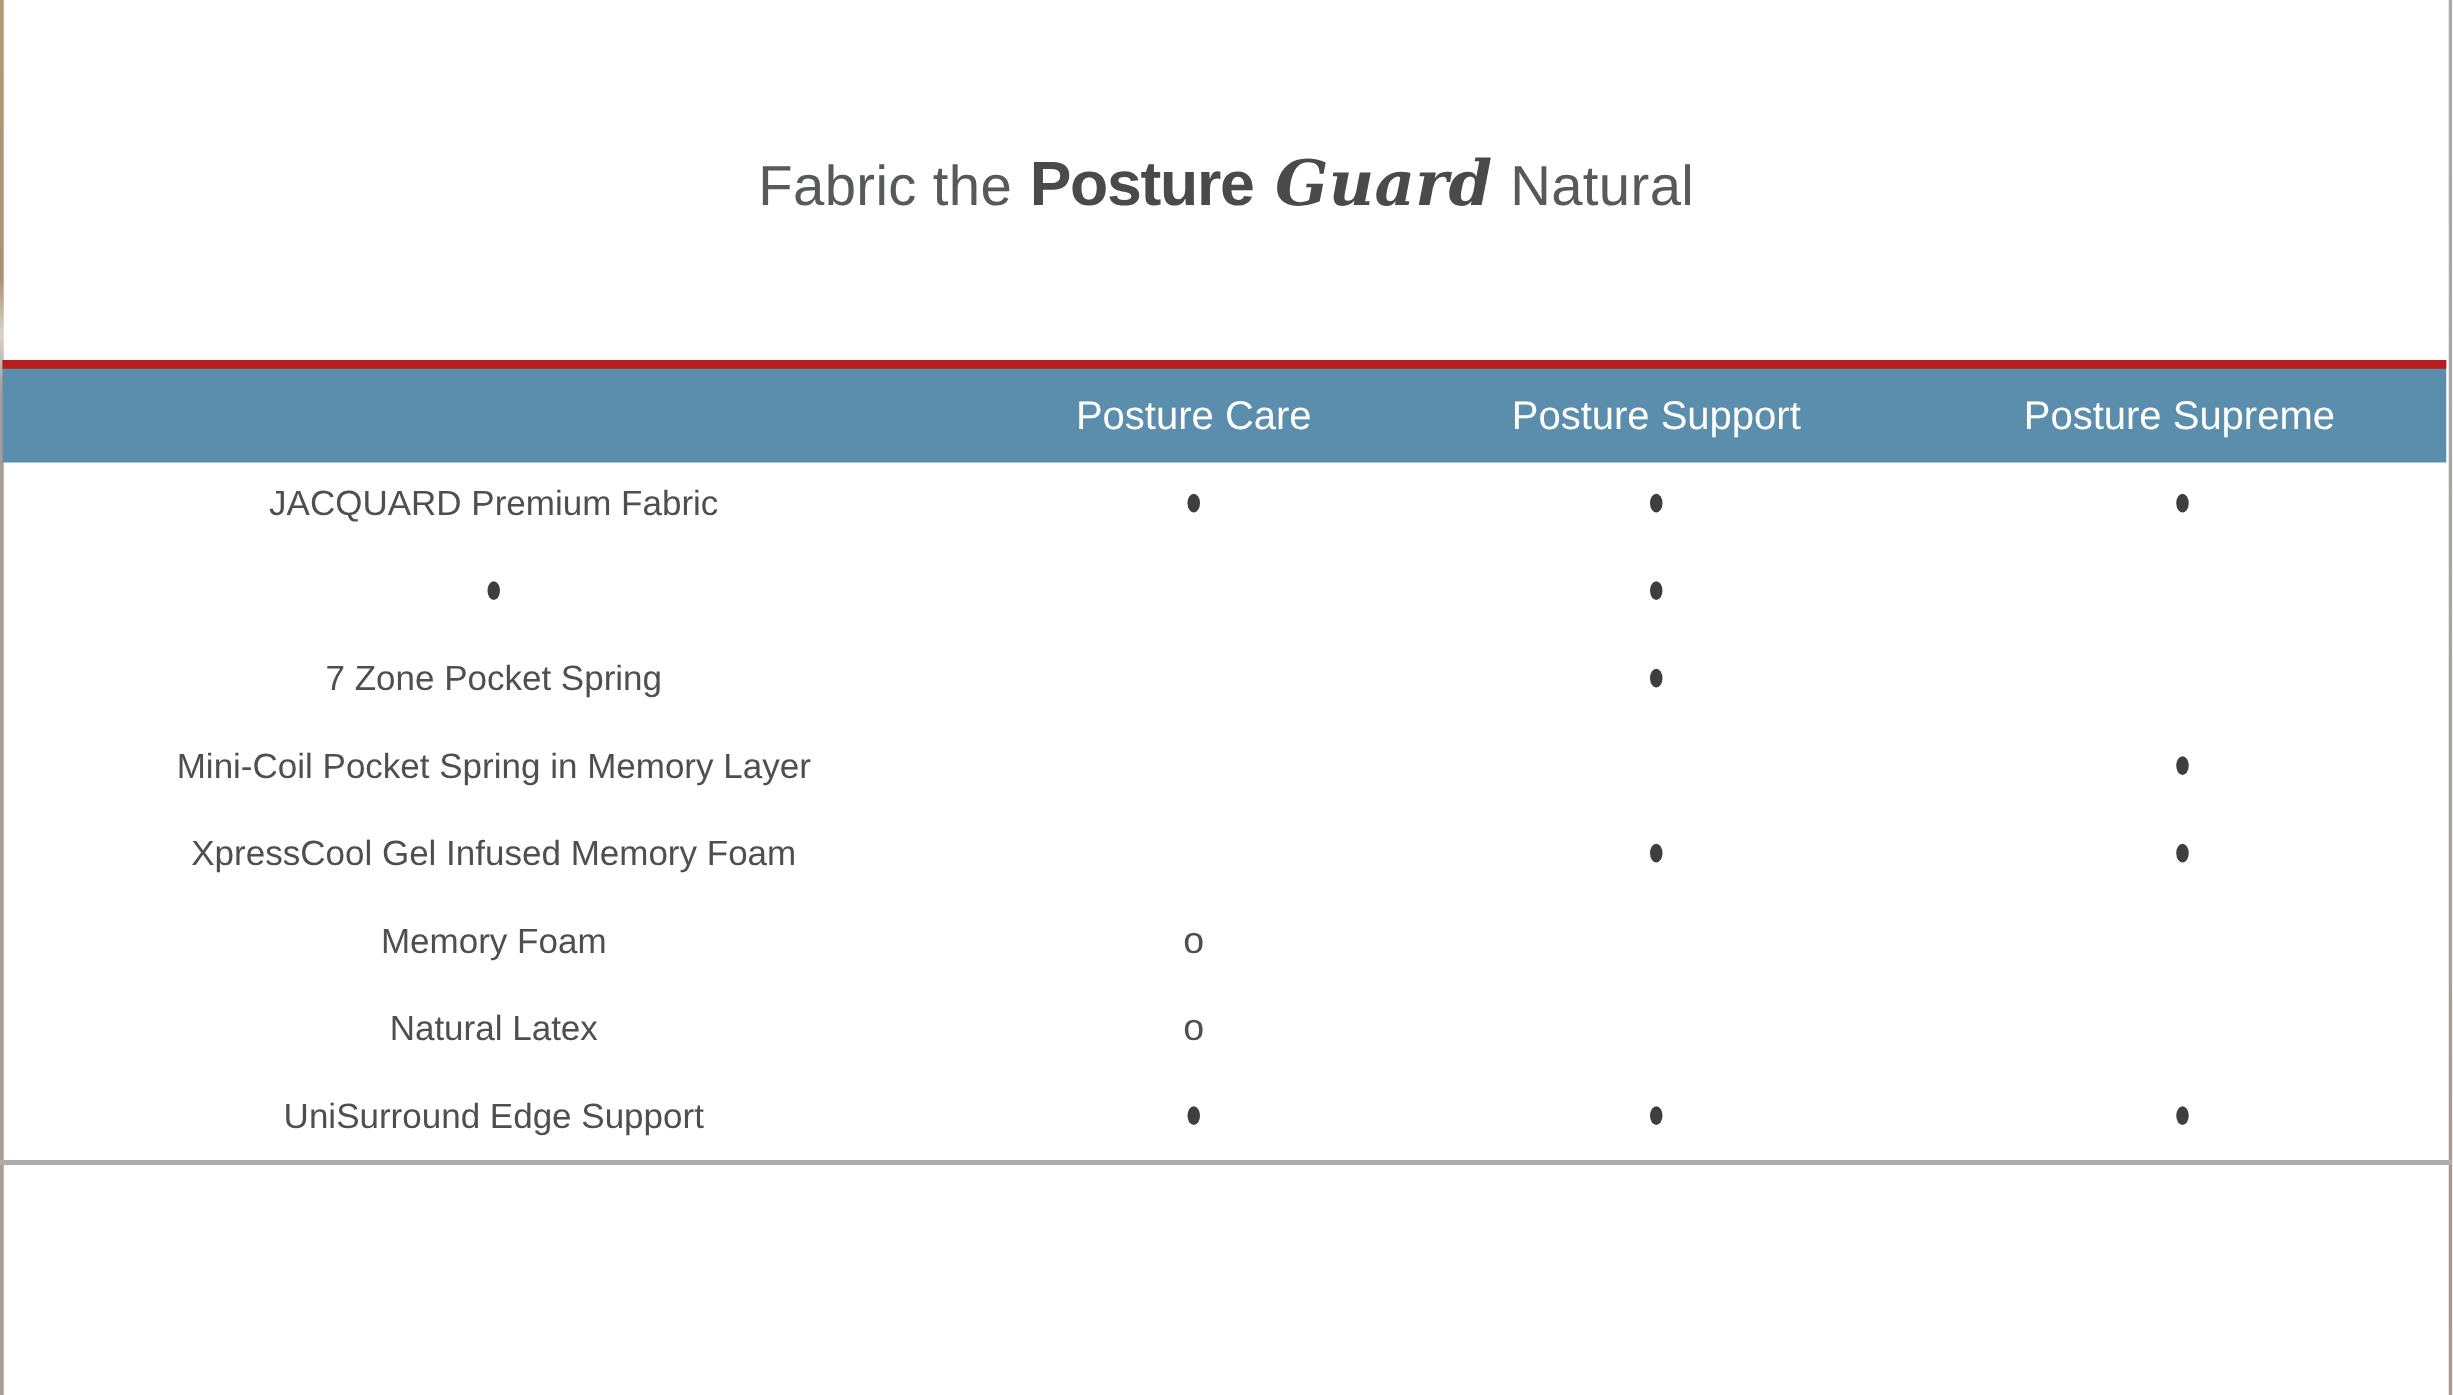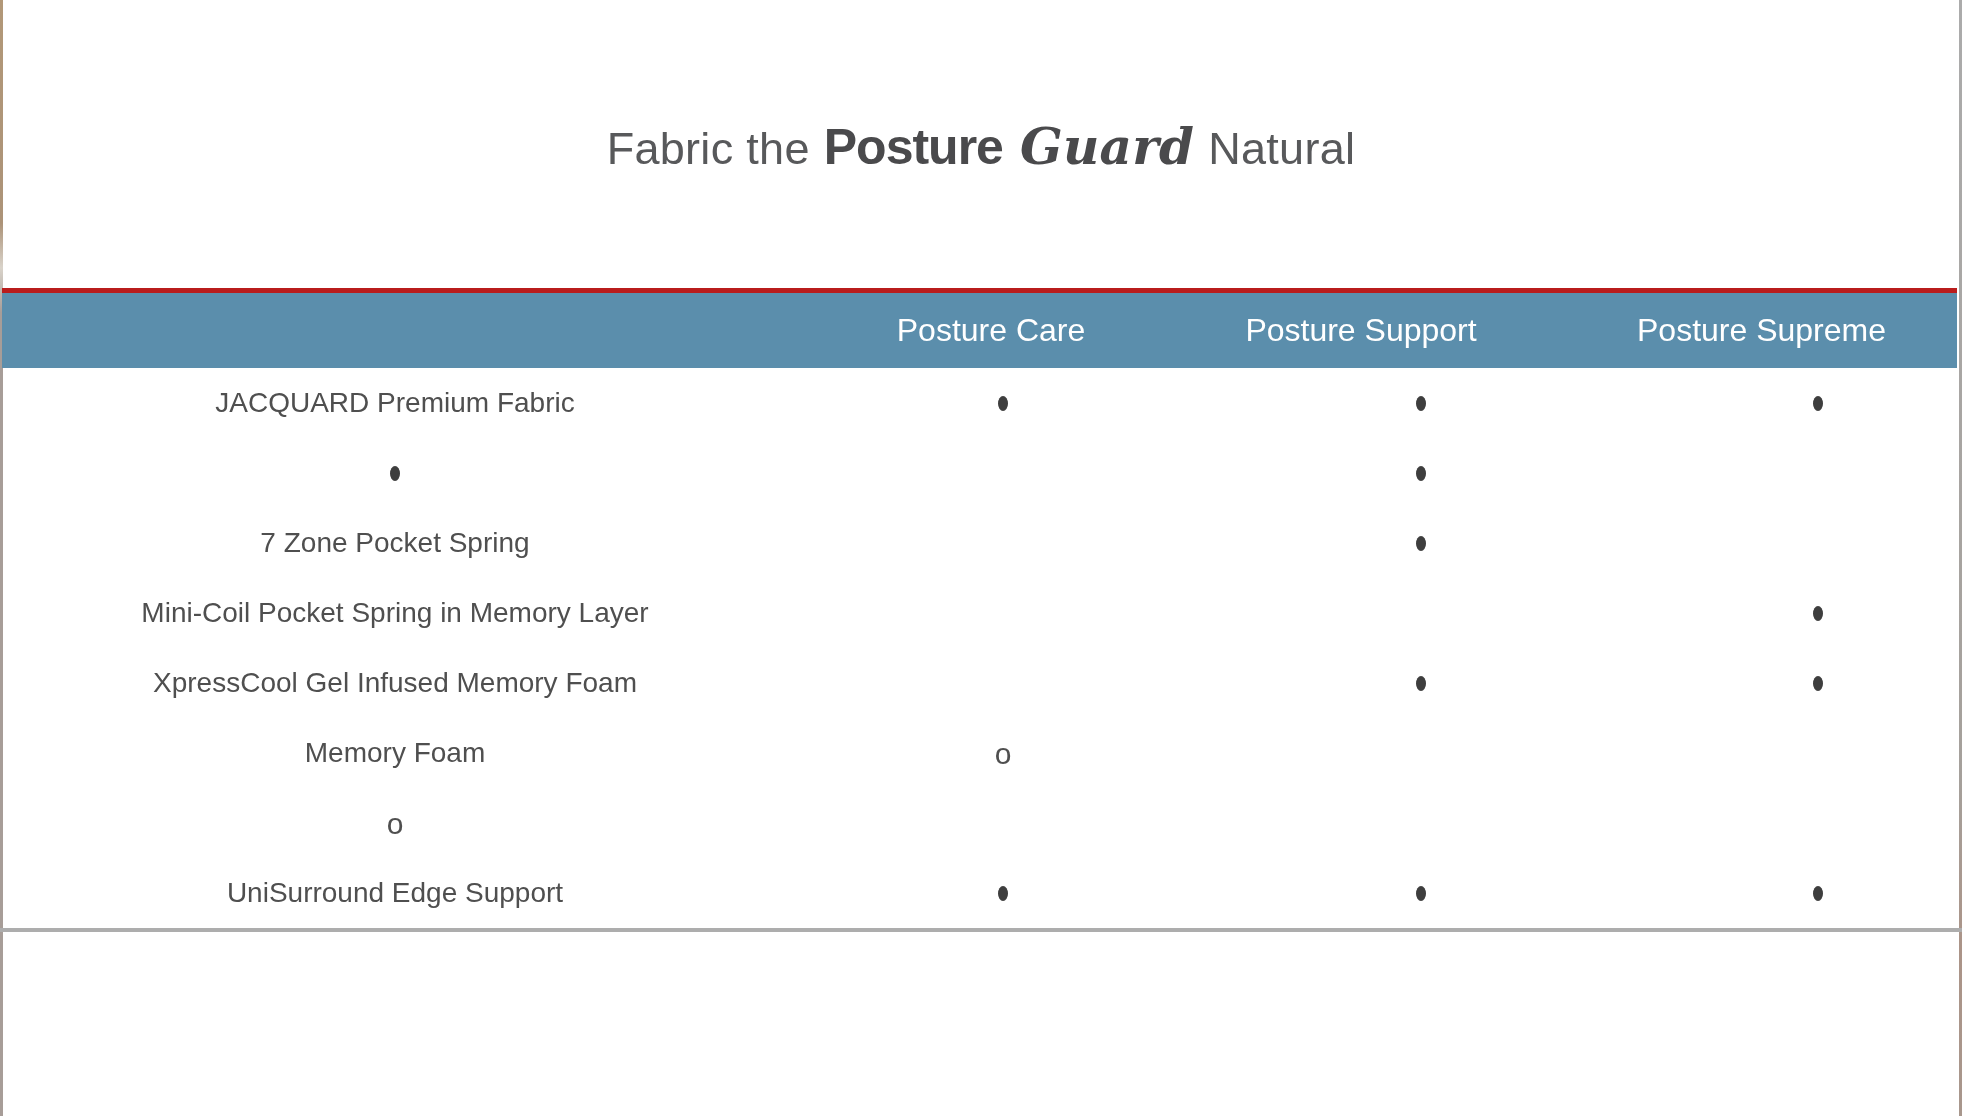--- a/index.html
+++ b/index.html
@@ -66,42 +66,40 @@
   }
   .t-suf { margin-left: 14px; }
   
   .header {
     position: absolute;
     left: 2px;
     right: 5px;
     top: 288px;
     height: 75px;
     background: var(--header-bg, #5b8eac);
-    border-top: 5px solid #b91c1c;
+    border-top: 7px solid #b91c1c;
     display: grid;
     grid-template-columns: 788px 330px 410px 1fr;
     align-items: center;
     color: var(--header-text, #ffffff);
     font-size: 32px;
-    padding-left: 36px;
   }
   .col-head { text-align: center; white-space: nowrap; }
   
   .rows {
     position: absolute;
     left: 0;
     right: 0;
     top: 368px;
   }
   .row {
     display: grid;
     grid-template-columns: 790px 330px 410px 1fr;
     height: 70px;
     align-items: center;
-    gap: 48px;
   }
   .label-cell {
     text-align: center;
     font-size: 28px;
     color: var(--body-text, #4f4f4f);
     white-space: nowrap;
   }
   .mark-cell { text-align: center; }
   .mark {
     display: inline-block;
@@ -182,20 +180,21 @@
     </div>
 
     <div class="row">
       <div class="label-cell">Memory Foam</div>
       <div class="mark-cell"><span class="mark hollow">o</span></div>
       <div class="mark-cell"><span class="mark"></span></div>
       <div class="mark-cell"><span class="mark"></span></div>
     </div>
 
     <div class="row">
+      <div class="label-cell">Natural Latex</div>
       <div class="mark-cell"><span class="mark hollow">o</span></div>
       <div class="mark-cell"><span class="mark"></span></div>
       <div class="mark-cell"><span class="mark"></span></div>
     </div>
 
     <div class="row">
       <div class="label-cell">UniSurround Edge Support</div>
       <div class="mark-cell"><span class="mark dot"></span></div>
       <div class="mark-cell"><span class="mark dot"></span></div>
       <div class="mark-cell"><span class="mark dot"></span></div>

